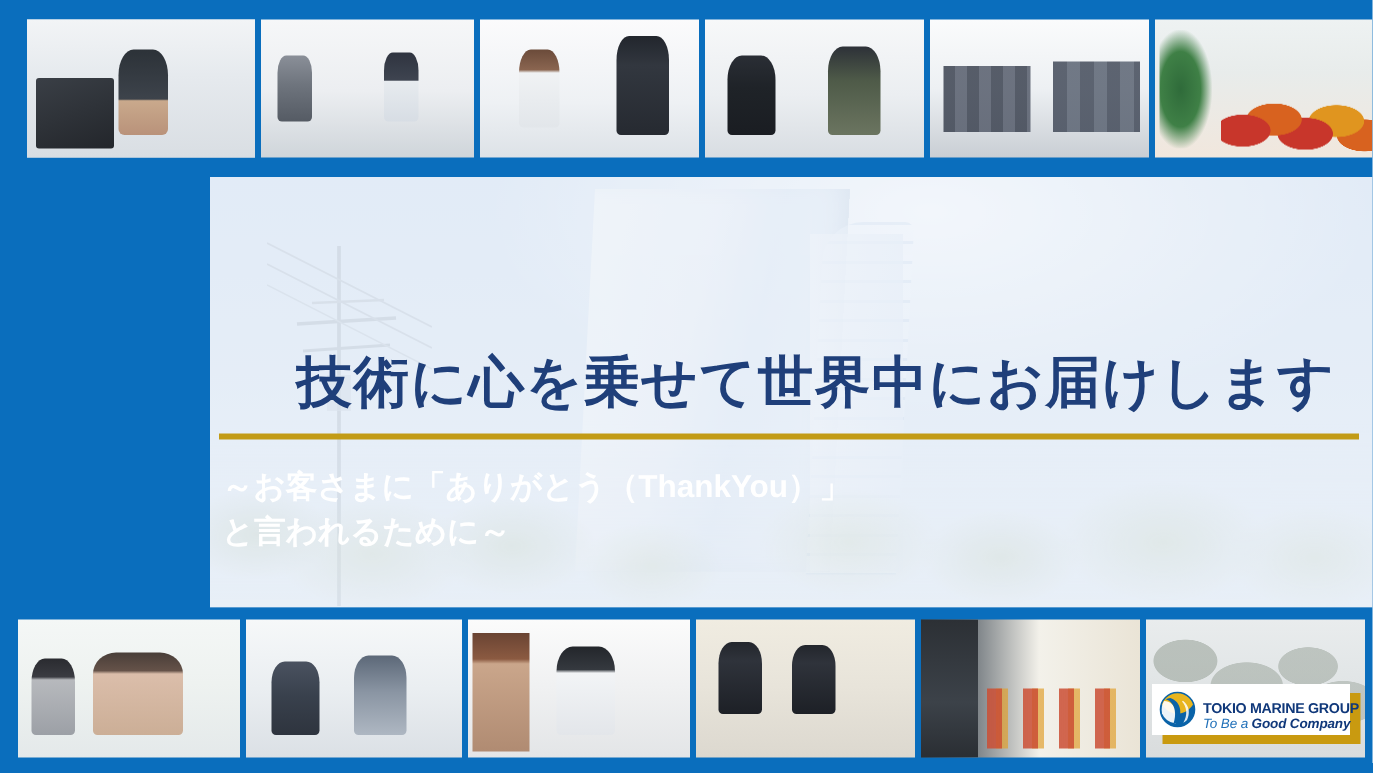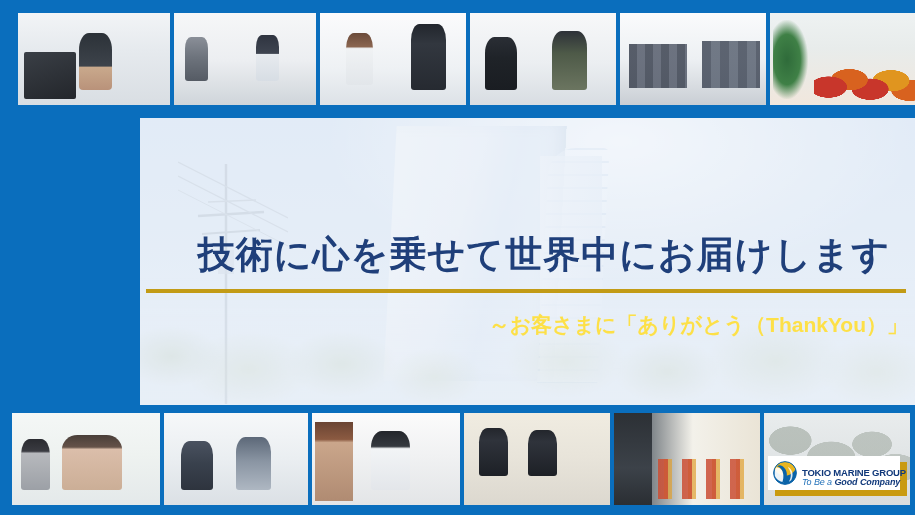--- a/index.html
+++ b/index.html
@@ -133,24 +133,24 @@
     top: 171px;
     width: 760px;
     height: 4px;
     background: #c29b16;
   }
   .subline {
     position: absolute;
     left: 8px;
     top: 192px;
     width: 760px;
-    text-align: right;
+    text-align: left;
     font-size: 21px;
     font-weight: bold;
-    color: #fde047;
+    color: #ffffff;
     line-height: 1.45;
     white-space: nowrap;
   }
 
   
   .left-panel {
     position: absolute;
     left: 0;
     top: 118px;
     width: 140px;
@@ -345,20 +345,21 @@
     </svg>
     <div class="trees"></div>
     <div class="haze"></div>
   </div>
 
   <div class="text-wrap">
     <div class="headline">技術に心を乗せて世界中にお届けします</div>
     <div class="rule"></div>
     <div class="subline">
       <div>～お客さまに「ありがとう（ThankYou）」</div>
+      <div>と言われるために～</div>
     </div>
   </div>
 
   <div class="strip bottom">
     <div class="photos">
       <div class="photo ph-g" style="width:148px"></div>
       <div class="photo ph-h" style="width:144px"></div>
       <div class="photo ph-i" style="width:148px"></div>
       <div class="photo ph-j" style="width:146px"></div>
       <div class="photo ph-k" style="width:146px"></div>

